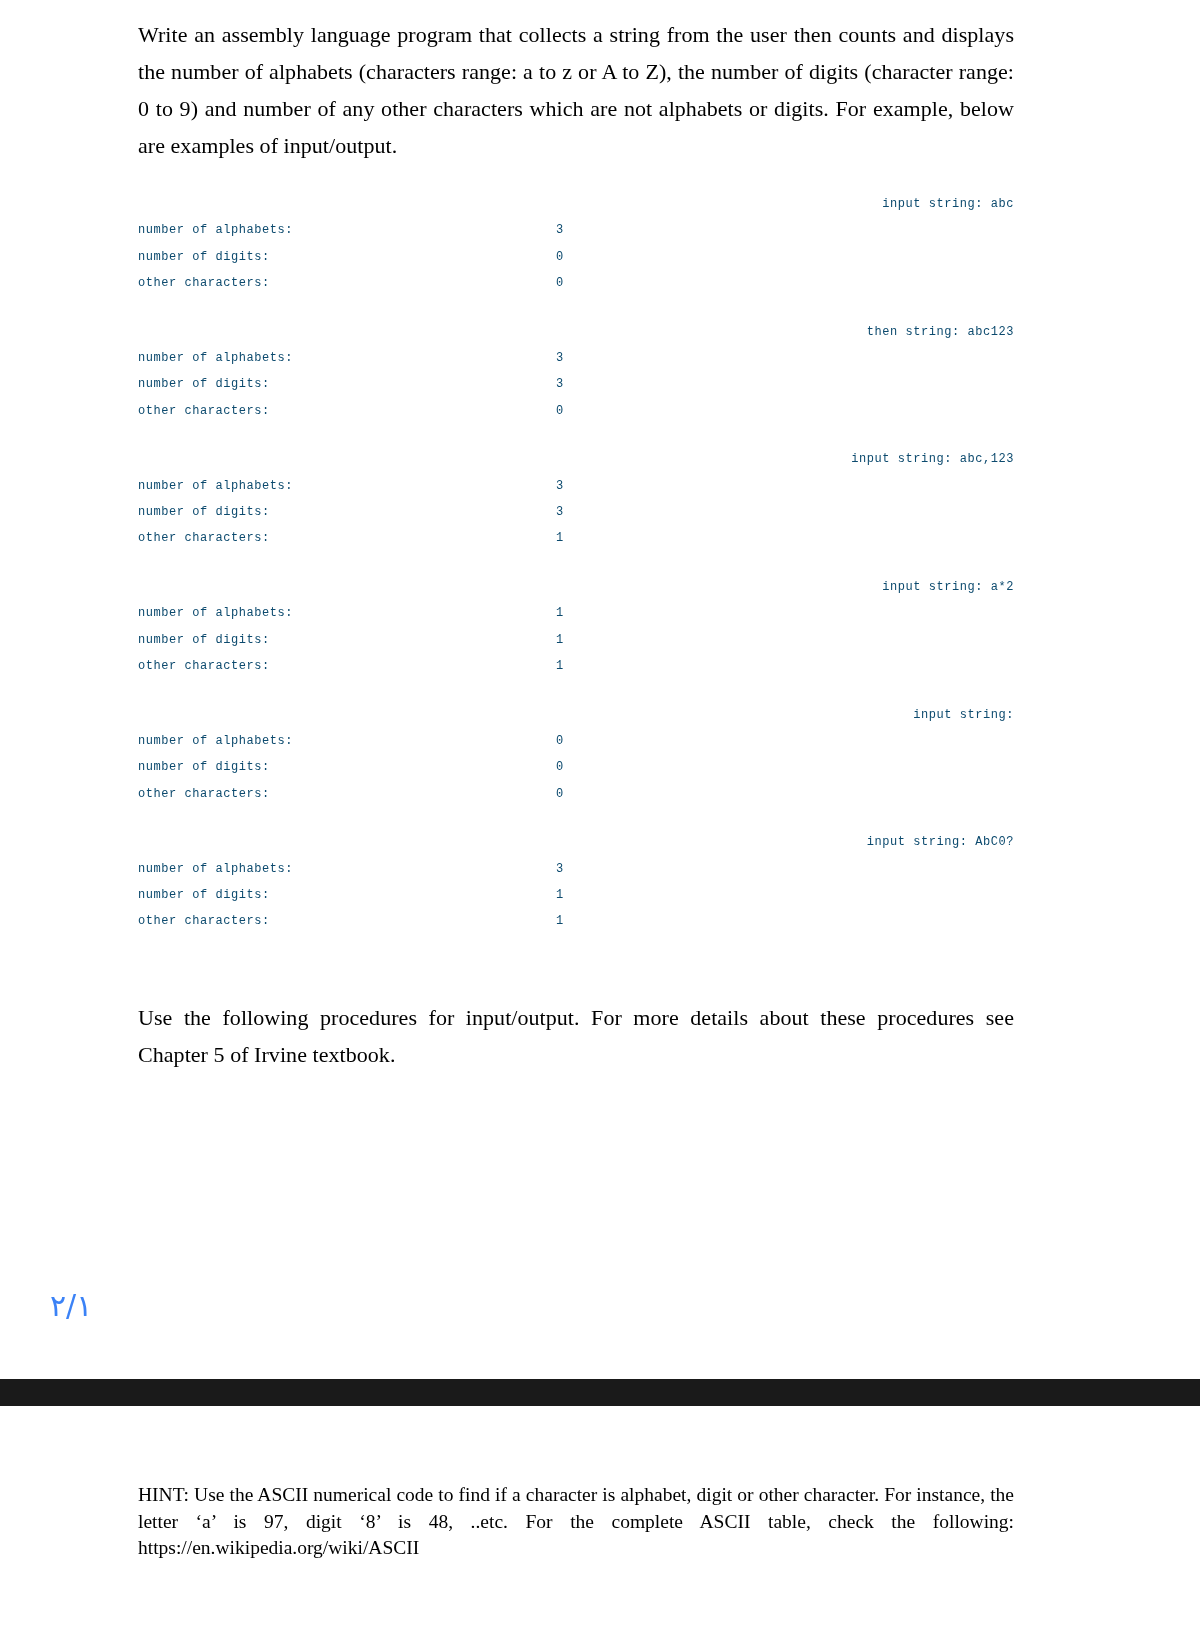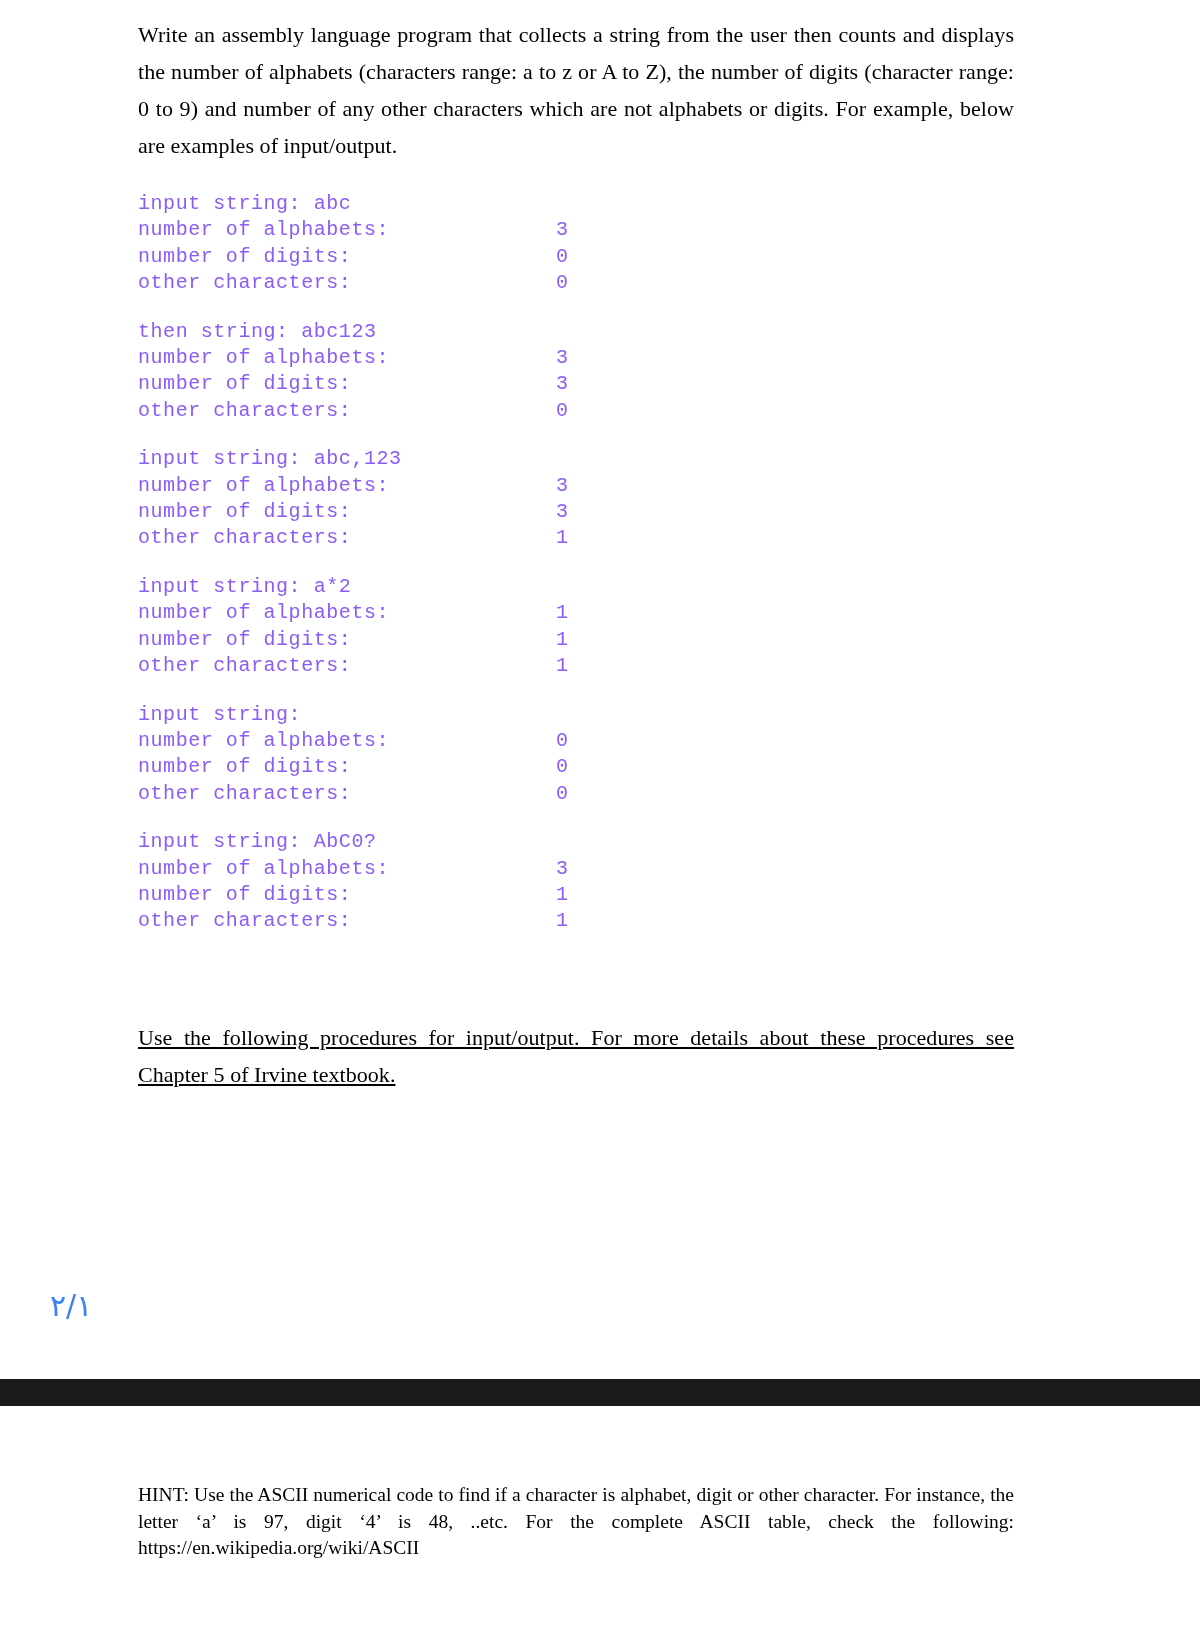--- a/index.html
+++ b/index.html
@@ -36,24 +36,25 @@
     text-align: justify;
     text-justify: inter-word;
     margin: 0;
     letter-spacing: 0.05px;
   }
 
   
   .codewrap {
     margin-top: 27px;
     font-family: "Liberation Mono", "DejaVu Sans Mono", monospace;
-    font-size: 20px;
+    font-size: 12px;
     line-height: 26.4px;
-    color: #8b5cf6;
+    color: #0c4a6e;
     letter-spacing: 0.55px;
+    text-align: right;
   }
 
   .code-block { margin-bottom: 22px; }
   .code-block.gap-big { }
   .code-block:last-child { margin-bottom: 12px; }
 
   .code-line {
     display: block;
     white-space: pre;
   }
@@ -65,22 +66,21 @@
   .code-row .lbl { display: inline-block; }
   .code-row .val {
     display: inline-block;
     position: absolute;
     left: 418px;
   }
   .code-row { position: relative; }
 
   
   .proc {
-    margin-top: 84px;
-    text-decoration: underline;
+    margin-top: 64px;
   }
 
   ul.bullets {
     margin: 0;
     padding: 0;
     list-style: none;
   }
   ul.bullets li {
     position: relative;
     padding-left: 62px;
@@ -249,16 +249,16 @@
 
     </div>
 
   </div>
 
   <div class="page-marker">٢/١</div>
 
   <div class="black-bar"></div>
 
   <div class="doc-bottom">
-    <p class="hint">HINT: Use the ASCII numerical code to find if a character is alphabet, digit or other character. For instance, the letter ‘a’ is 97, digit ‘4’ is 48, ..etc. For the complete ASCII table, check the following: https://en.wikipedia.org/wiki/ASCII</p>
+    <p class="hint">HINT: Use the ASCII numerical code to find if a character is alphabet, digit or other character. For instance, the letter ‘a’ is 97, digit ‘8’ is 48, ..etc. For the complete ASCII table, check the following: https://en.wikipedia.org/wiki/ASCII</p>
   </div>
 
 </div>
 
 </body></html>

